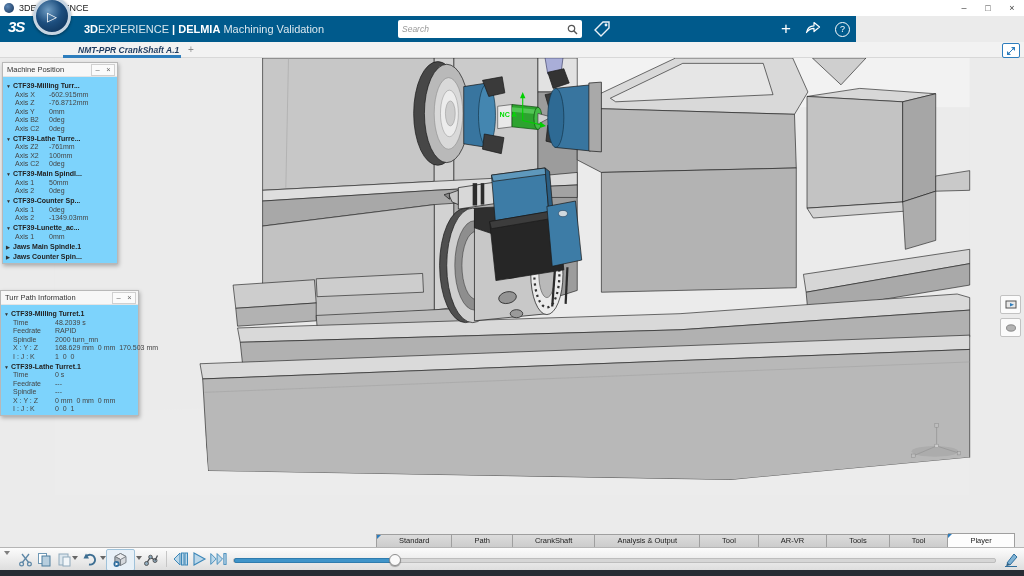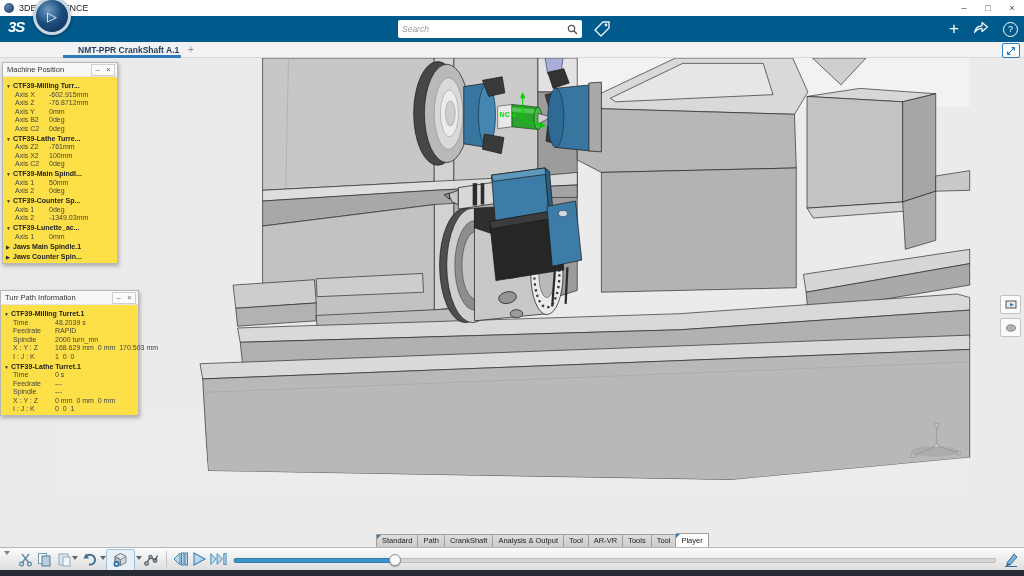--- a/index.html
+++ b/index.html
@@ -6,21 +6,21 @@
   #app{position:relative;width:1024px;height:576px;background:#ebebeb;overflow:hidden;
        font-family:"Liberation Sans",sans-serif;-webkit-font-smoothing:antialiased;}
   
   .titlebar{position:absolute;top:0;left:0;width:1024px;height:16px;background:#ffffff;
             display:flex;align-items:center;font-size:9px;color:#222;}
   .titlebar .appicon{width:10px;height:10px;border-radius:50%;margin:0 5px 0 4px;
             background:radial-gradient(circle at 35% 35%,#5d87b5,#122f55);}
   .wincontrols{margin-left:auto;display:flex;}
   .wincontrols span{width:24px;text-align:center;font-size:9px;color:#444;line-height:16px;}
   
-  .appbar{position:absolute;top:16px;left:0;width:1024px;height:26px;background:#005a8c;}
+  .appbar{position:absolute;top:16px;left:0;width:832px;height:26px;background:#005a8c;padding-left:24px;}
   .brand{position:absolute;left:8px;top:2px;color:#fff;font-style:italic;font-weight:bold;
          font-size:15px;letter-spacing:-1px;}
   .compass{position:absolute;left:33px;top:-3px;width:32px;height:32px;border-radius:50%;
            background:radial-gradient(circle at 38% 32%,#6f9cc2 0%,#1d4e7e 45%,#0a2c50 100%);
            border:3px solid #c7d5e2;box-shadow:0 1px 3px rgba(0,0,0,.45);z-index:30;
            display:flex;align-items:center;justify-content:center;color:#fff;font-size:13px;}
   .apptitle{position:absolute;left:84px;top:0;height:26px;display:flex;align-items:center;
             color:#fff;font-size:11px;white-space:pre;}
   .apptitle b{font-weight:bold;}
   .apptitle .lite{opacity:.85;}
@@ -31,52 +31,52 @@
   .searchwrap input::placeholder{color:#999;}
   .sicon{margin-right:4px;display:flex;}
   .tagicon{position:absolute;left:592px;top:3px;}
   .topright{position:absolute;right:6px;top:0;height:26px;display:flex;align-items:center;gap:14px;color:#fff;}
   .plus{font-size:17px;font-weight:300;line-height:26px;}
   .helpc{width:13px;height:13px;border:1.2px solid #fff;border-radius:50%;font-size:9px;
          display:flex;align-items:center;justify-content:center;}
   
   .tabbar{position:absolute;top:42px;left:0;width:1024px;height:16px;background:#f2f2f2;
           border-bottom:1px solid #d8d8d8;box-sizing:border-box;}
-  .doctab{position:absolute;left:78px;top:1px;font-size:8.5px;font-weight:bold;
+  .doctab{position:absolute;left:78px;top:1px;font-size:8.5px;font-style:italic;font-weight:bold;
           color:#1d3a5f;line-height:14px;}
   .docunderline{position:absolute;left:63px;top:13px;width:118px;height:3px;background:#2d7dbd;}
   .newtab{position:absolute;left:188px;top:1px;font-size:10px;color:#8a8a8a;line-height:14px;}
   .collapsebtn{position:absolute;right:4px;top:1px;width:16px;height:13px;background:#fff;
                border:1px solid #2d7dbd;border-radius:2px;display:flex;align-items:center;justify-content:center;}
   
   .viewport{position:absolute;top:58px;left:0;width:1024px;height:489px;background:#ebebeb;}
   .viewport svg{display:block;}
   
-  .panel{position:absolute;background:#fde047;border:1px solid #b8b8b8;
+  .panel{position:absolute;background:#7dd3fc;border:1px solid #b8b8b8;
          box-shadow:1px 2px 4px rgba(0,0,0,.28);font-size:7px;color:#444;}
   .phead{height:13px;display:flex;align-items:center;border-bottom:1px solid #e4e4e4;
          padding:0 2px 0 4px;background:#f7f7f7;}
   .ptitle{font-size:7.5px;color:#333;flex:1;white-space:nowrap;overflow:hidden;}
   .pctl{display:flex;border:1px solid #d0d0d0;background:#fbfbfb;}
   .pctl span{width:11px;text-align:center;font-size:7.5px;color:#666;line-height:10px;}
   .pbody{padding:2px 2px 3px 3px;}
   .tgroup{margin-top:3px;}
   .tghead{font-weight:bold;color:#222;white-space:nowrap;}
   .tghead .arr{display:inline-block;font-size:5px;width:7px;color:#333;}
   .trow{display:flex;padding-left:9px;margin-top:1.5px;white-space:pre;}
   .trow .lab{flex:0 0 34px;}
   .panel.tp .trow .lab{flex:0 0 42px;}
   .trow .val{color:#444;}
   
   .sidebtns{position:absolute;right:3px;top:237px;display:flex;flex-direction:column;gap:4px;}
   .sidebtn{width:19px;height:17px;background:#fbfbfb;border:1px solid #c2c2c2;border-radius:2px;
            display:flex;align-items:center;justify-content:center;}
   
   .ribbon{position:absolute;left:376px;bottom:0;display:flex;align-items:flex-end;height:13px;}
-  .rtab{position:relative;height:12px;line-height:12px;padding:0 5px;font-size:7.5px;color:#222;
+  .rtab{position:relative;height:12px;line-height:12px;padding:0 22px;font-size:7.5px;color:#222;
         background:linear-gradient(#dcdcdc,#cccccc);border:1px solid #9f9f9f;border-bottom:none;
         white-space:nowrap;}
   .rtab + .rtab{border-left:none;}
   .rtab.active{background:#fdfdfd;height:13px;line-height:13px;}
   .rtab .corner{position:absolute;left:0;top:0;width:0;height:0;
         border-left:4px solid #2d7dbd;border-bottom:4px solid transparent;}
   
   .toolbar{position:absolute;top:547px;left:0;width:1024px;height:23px;
            background:linear-gradient(#fcfcfc,#dedede);border-top:1px solid #b5b5b5;box-sizing:border-box;}
   .tbi{position:absolute;top:2px;width:18px;height:18px;display:flex;align-items:center;justify-content:center;}
@@ -106,20 +106,21 @@
     <span>3DEXPERIENCE</span>
     <span class="wincontrols">
       <span>–</span>
       <span>□</span>
       <span>×</span>
     </span>
   </div>
 
   <div class="appbar">
     <span class="brand">3S</span>
+    <div class="apptitle"><b>3D</b><span class="lite">EXPERIENCE</span><b> | </b><b>DELMIA</b><span class="lite"> Machining Validation</span></div>
     <div class="searchwrap">
       <input placeholder="Search" style="">
       <span class="sicon">
         <svg width="11" height="11" viewBox="0 0 11 11">
             <circle cx="4.5" cy="4.5" r="3.2" fill="none" stroke="#555" stroke-width="1.2"></circle>
             <line x1="7" y1="7" x2="10" y2="10" stroke="#555" stroke-width="1.4"></line>
           </svg>
       </span>
     </div>
     <span class="tagicon">

